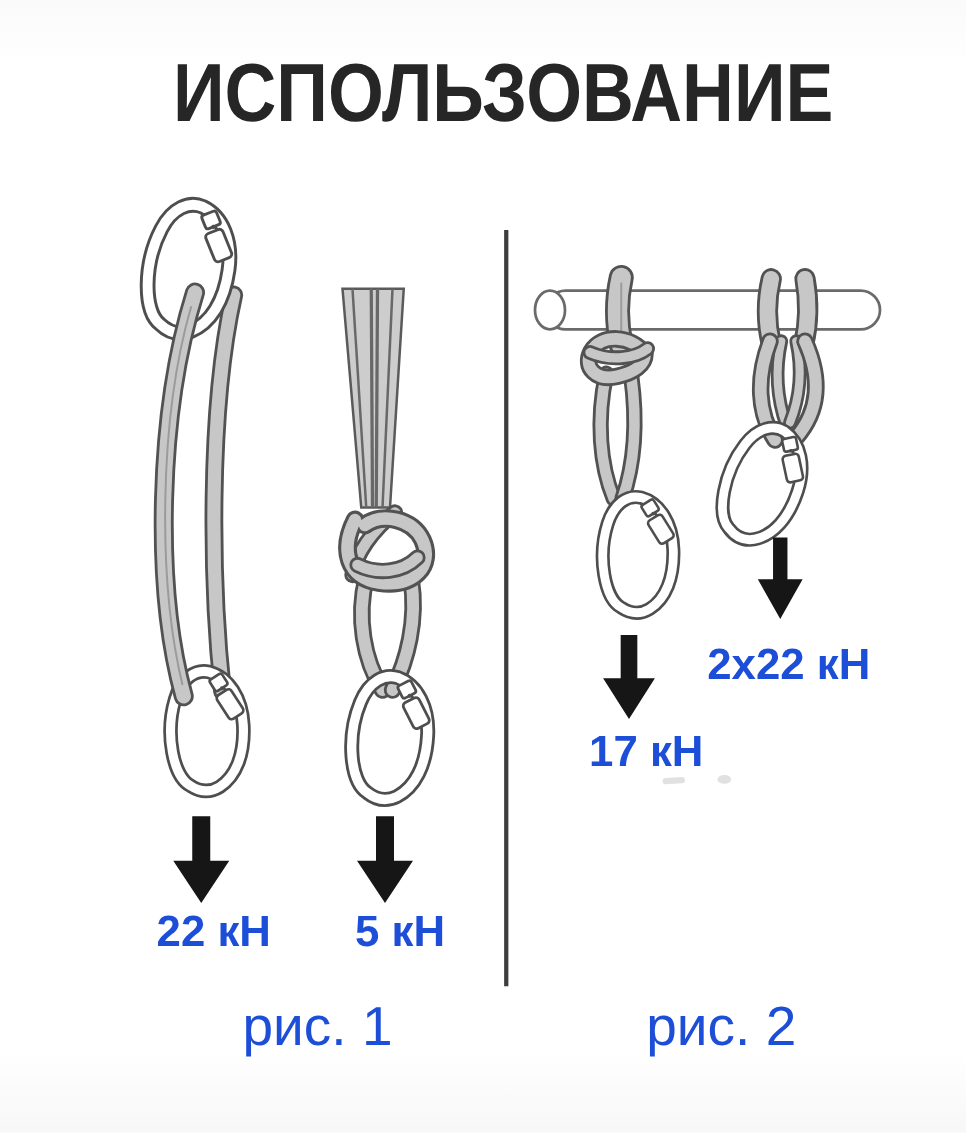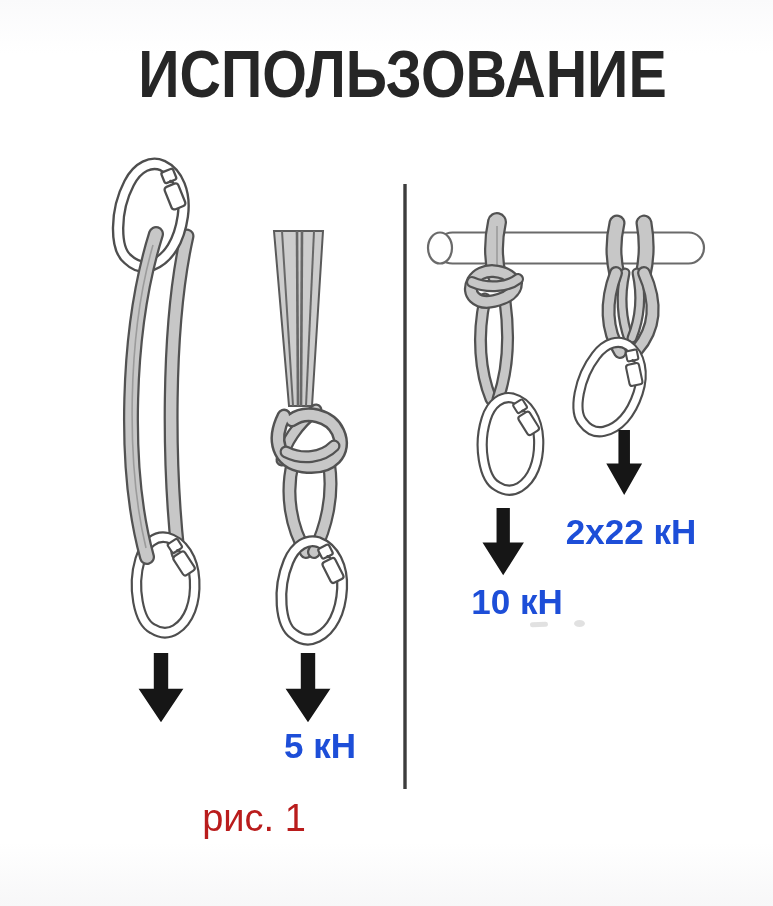--- a/index.html
+++ b/index.html
@@ -14,21 +14,21 @@
     position:absolute;top:36px;left:0;width:773px;text-align:center;
     font-size:66px;font-weight:bold;color:#262626;transform:scaleX(0.87);
     white-space:nowrap;letter-spacing:0px;
   }
   .force{
     position:absolute;transform:translateX(-50%);white-space:nowrap;
     font-size:35px;font-weight:bold;color:#1d4ed8;
   }
   .caption{
     position:absolute;transform:translateX(-50%);white-space:nowrap;
-    font-size:38px;font-weight:normal;color:#b91c1c;
+    font-size:44px;font-weight:normal;color:#1d4ed8;
   }
   .smudge{position:absolute;background:#c9c9c9;opacity:.55;border-radius:4px;}
   
   .cb-out{fill:none;stroke:#4e4e4e;stroke-width:12;stroke-linejoin:round;}
   .cb-in{fill:none;stroke:#ffffff;stroke-width:7.5;stroke-linejoin:round;}
   .gate rect{fill:#ffffff;stroke:#4e4e4e;stroke-width:2.2;}
   .gate circle{fill:#4e4e4e;}
   
   .wo{fill:none;stroke:#525252;stroke-linecap:round;stroke-linejoin:round;}
   .wi{fill:none;stroke:#c7c7c7;stroke-linecap:round;stroke-linejoin:round;}
@@ -138,21 +138,23 @@
         <path class="wo" stroke-width="14" d="M628,273 C641,302 640,328 621,350"></path>
         <path class="wi" stroke-width="9.5" d="M628,273 C641,302 640,328 621,350"></path>
       </g>
       <use href="#carabiner" transform="translate(577,325) rotate(18) scale(0.94)"></use>
       <use href="#down-arrow" transform="translate(589,430) scale(0.64,0.93)"></use>
     </g>
   </svg>
 
   <div class="title">ИСПОЛЬЗОВАНИЕ</div>
 
+  <div class="force" style="left:155px;top:726px">22 кН</div>
   <div class="force" style="left:304px;top:726px">5 кН</div>
-  <div class="force" style="left:501px;top:582px">10 кН</div>
+  <div class="force" style="left:501px;top:582px">17 кН</div>
   <div class="force" style="left:615px;top:512px">2x22 кН</div>
 
   <div class="caption" style="left:238px;top:797px">рис. 1</div>
+  <div class="caption" style="left:561px;top:797px">рис. 2</div>
 
   <div class="smudge" style="left:514px;top:622px;width:18px;height:5px;transform:rotate(-3deg)"></div>
   <div class="smudge" style="left:558px;top:620px;width:11px;height:7px;border-radius:50%"></div>
 </div>
 
 </body></html>

